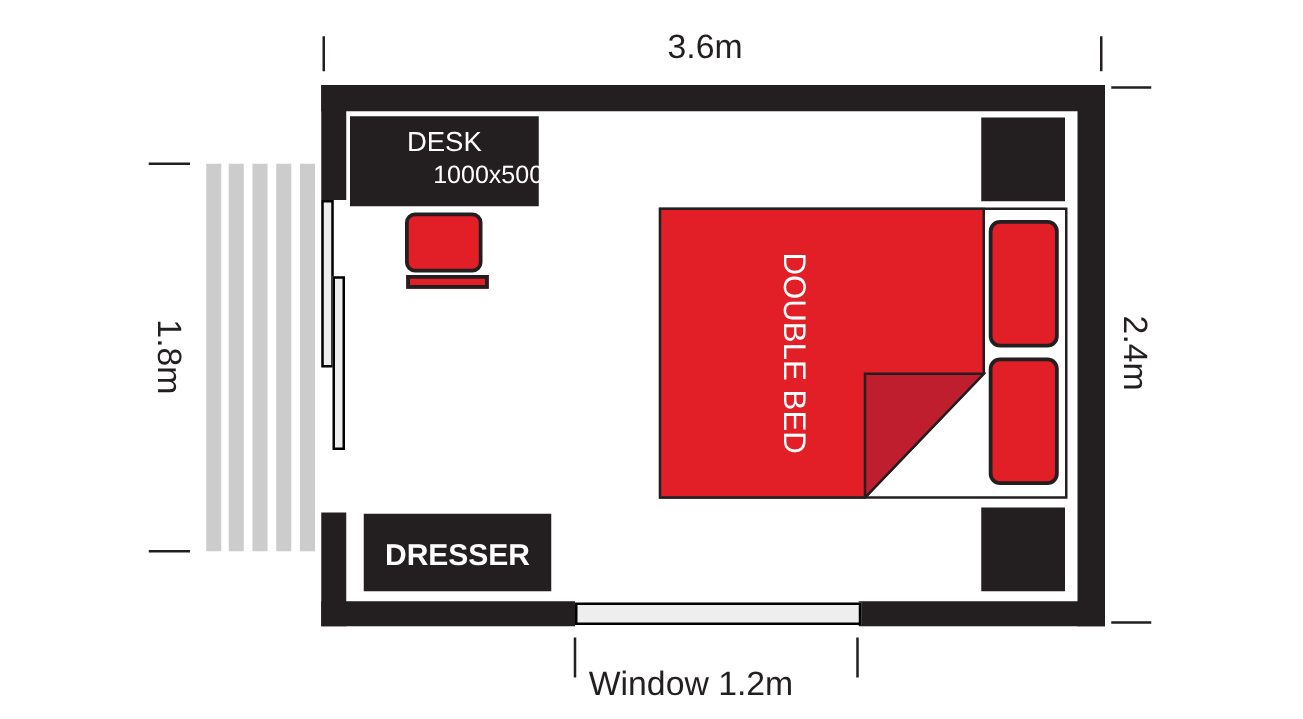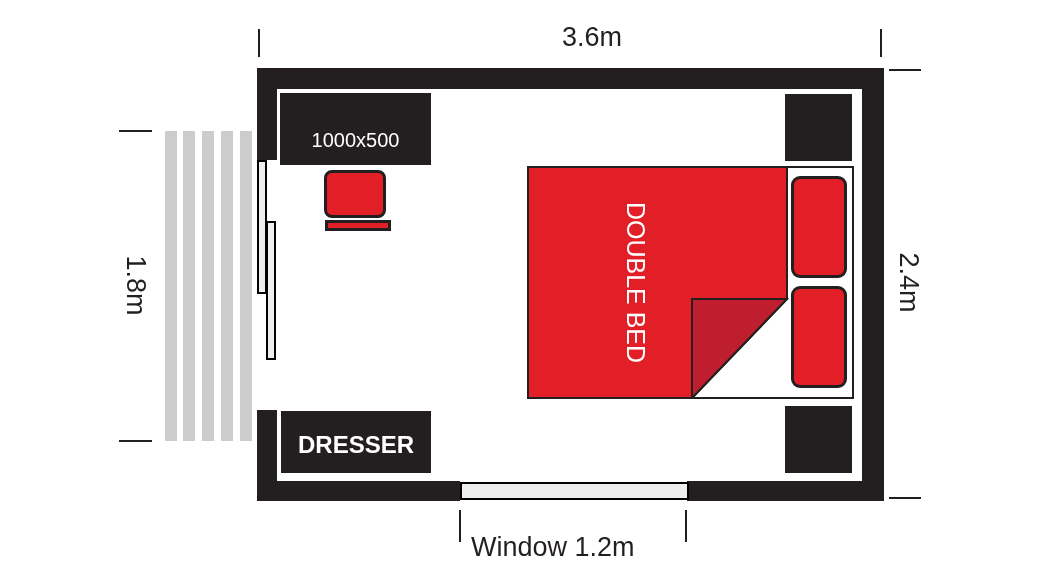--- a/index.html
+++ b/index.html
@@ -10,21 +10,21 @@
   .tick { position:absolute; background:#231f20; }
   .dim-text { position:absolute; color:#231f20; font-size:27px; white-space:nowrap; }
   .label-white { color:#ffffff; text-align:center; position:absolute; white-space:nowrap; }
   .stripe { position:absolute; background:#cccccc; width:12px; top:131px; height:310px; }
 </style>
 </head>
 <body>
 
 <div class="tick" style="left:258px;top:29px;width:2px;height:28px;"></div>
 <div class="tick" style="left:880px;top:29px;width:2px;height:28px;"></div>
-<div class="dim-text" style="left:534px;top:22px;margin-left:28px;">3.6m</div>
+<div class="dim-text" style="left:534px;top:22px;">3.6m</div>
 
 <div class="tick" style="left:889px;top:69px;width:32px;height:2px;"></div>
 <div class="tick" style="left:889px;top:497px;width:32px;height:2px;"></div>
 <div class="dim-text" style="left:878px;top:267px;transform:rotate(90deg);transform-origin:center;">2.4m</div>
 
 <div class="tick" style="left:119px;top:130px;width:33px;height:2px;"></div>
 <div class="tick" style="left:119px;top:440px;width:33px;height:2px;"></div>
 <div class="dim-text" style="left:105px;top:270px;transform:rotate(90deg);transform-origin:center;">1.8m</div>
 
 <div class="stripe" style="left:165px;"></div>
@@ -42,27 +42,28 @@
 
 <div class="abs" style="left:257px;top:160px;width:6px;height:130px;border:2px solid #000;background:#eeeeee;"></div>
 <div class="abs" style="left:266px;top:221px;width:6px;height:135px;border:2px solid #000;background:#eeeeee;"></div>
 
 <div class="abs" style="left:460px;top:482px;width:225px;height:14px;border:2px solid #000;background:#eeeeee;"></div>
 <div class="tick" style="left:459px;top:510px;width:2px;height:32px;"></div>
 <div class="tick" style="left:685px;top:510px;width:2px;height:32px;"></div>
 <div class="dim-text" style="left:471px;top:532px;">Window 1.2m</div>
 
 <div class="abs dark" style="left:280px;top:93px;width:151px;height:72px;">
-  <div class="label-white" style="left:0;top:36px;width:151px;font-size:20px;">1000x500</div>
+  <div class="label-white" style="left:0;top:8px;width:151px;font-size:22px;">DESK</div>
+  <div class="label-white" style="left:0;top:36px;width:151px;font-size:20px;padding-left:35px;">1000x500</div>
 </div>
 
 <div class="abs red" style="left:324px;top:170px;width:62px;height:48px;border:3px solid #231f20;border-radius:8px;box-sizing:border-box;"></div>
 <div class="abs red" style="left:325px;top:220px;width:66px;height:11px;border:3px solid #231f20;box-sizing:border-box;"></div>
 
-<div class="abs dark" style="left:281px;top:411px;width:150px;height:62px;">
+<div class="abs dark" style="left:291px;top:411px;width:150px;height:62px;">
   <div class="label-white" style="left:0;top:20px;width:150px;font-size:24px;font-weight:bold;">DRESSER</div>
 </div>
 
 <div class="abs dark" style="left:785px;top:94px;width:67px;height:67px;"></div>
 <div class="abs dark" style="left:785px;top:406px;width:67px;height:67px;"></div>
 
 <div class="abs" style="left:527px;top:166px;width:327px;height:233px;border:2px solid #231f20;box-sizing:border-box;background:#ffffff;"></div>
 
 <svg class="abs" style="left:527px;top:166px;" width="262" height="233" viewBox="0 0 262 233">
   <polygon points="1,1 260,1 260,133 165,232 1,232" fill="#e21f26" stroke="#231f20" stroke-width="2"></polygon>

